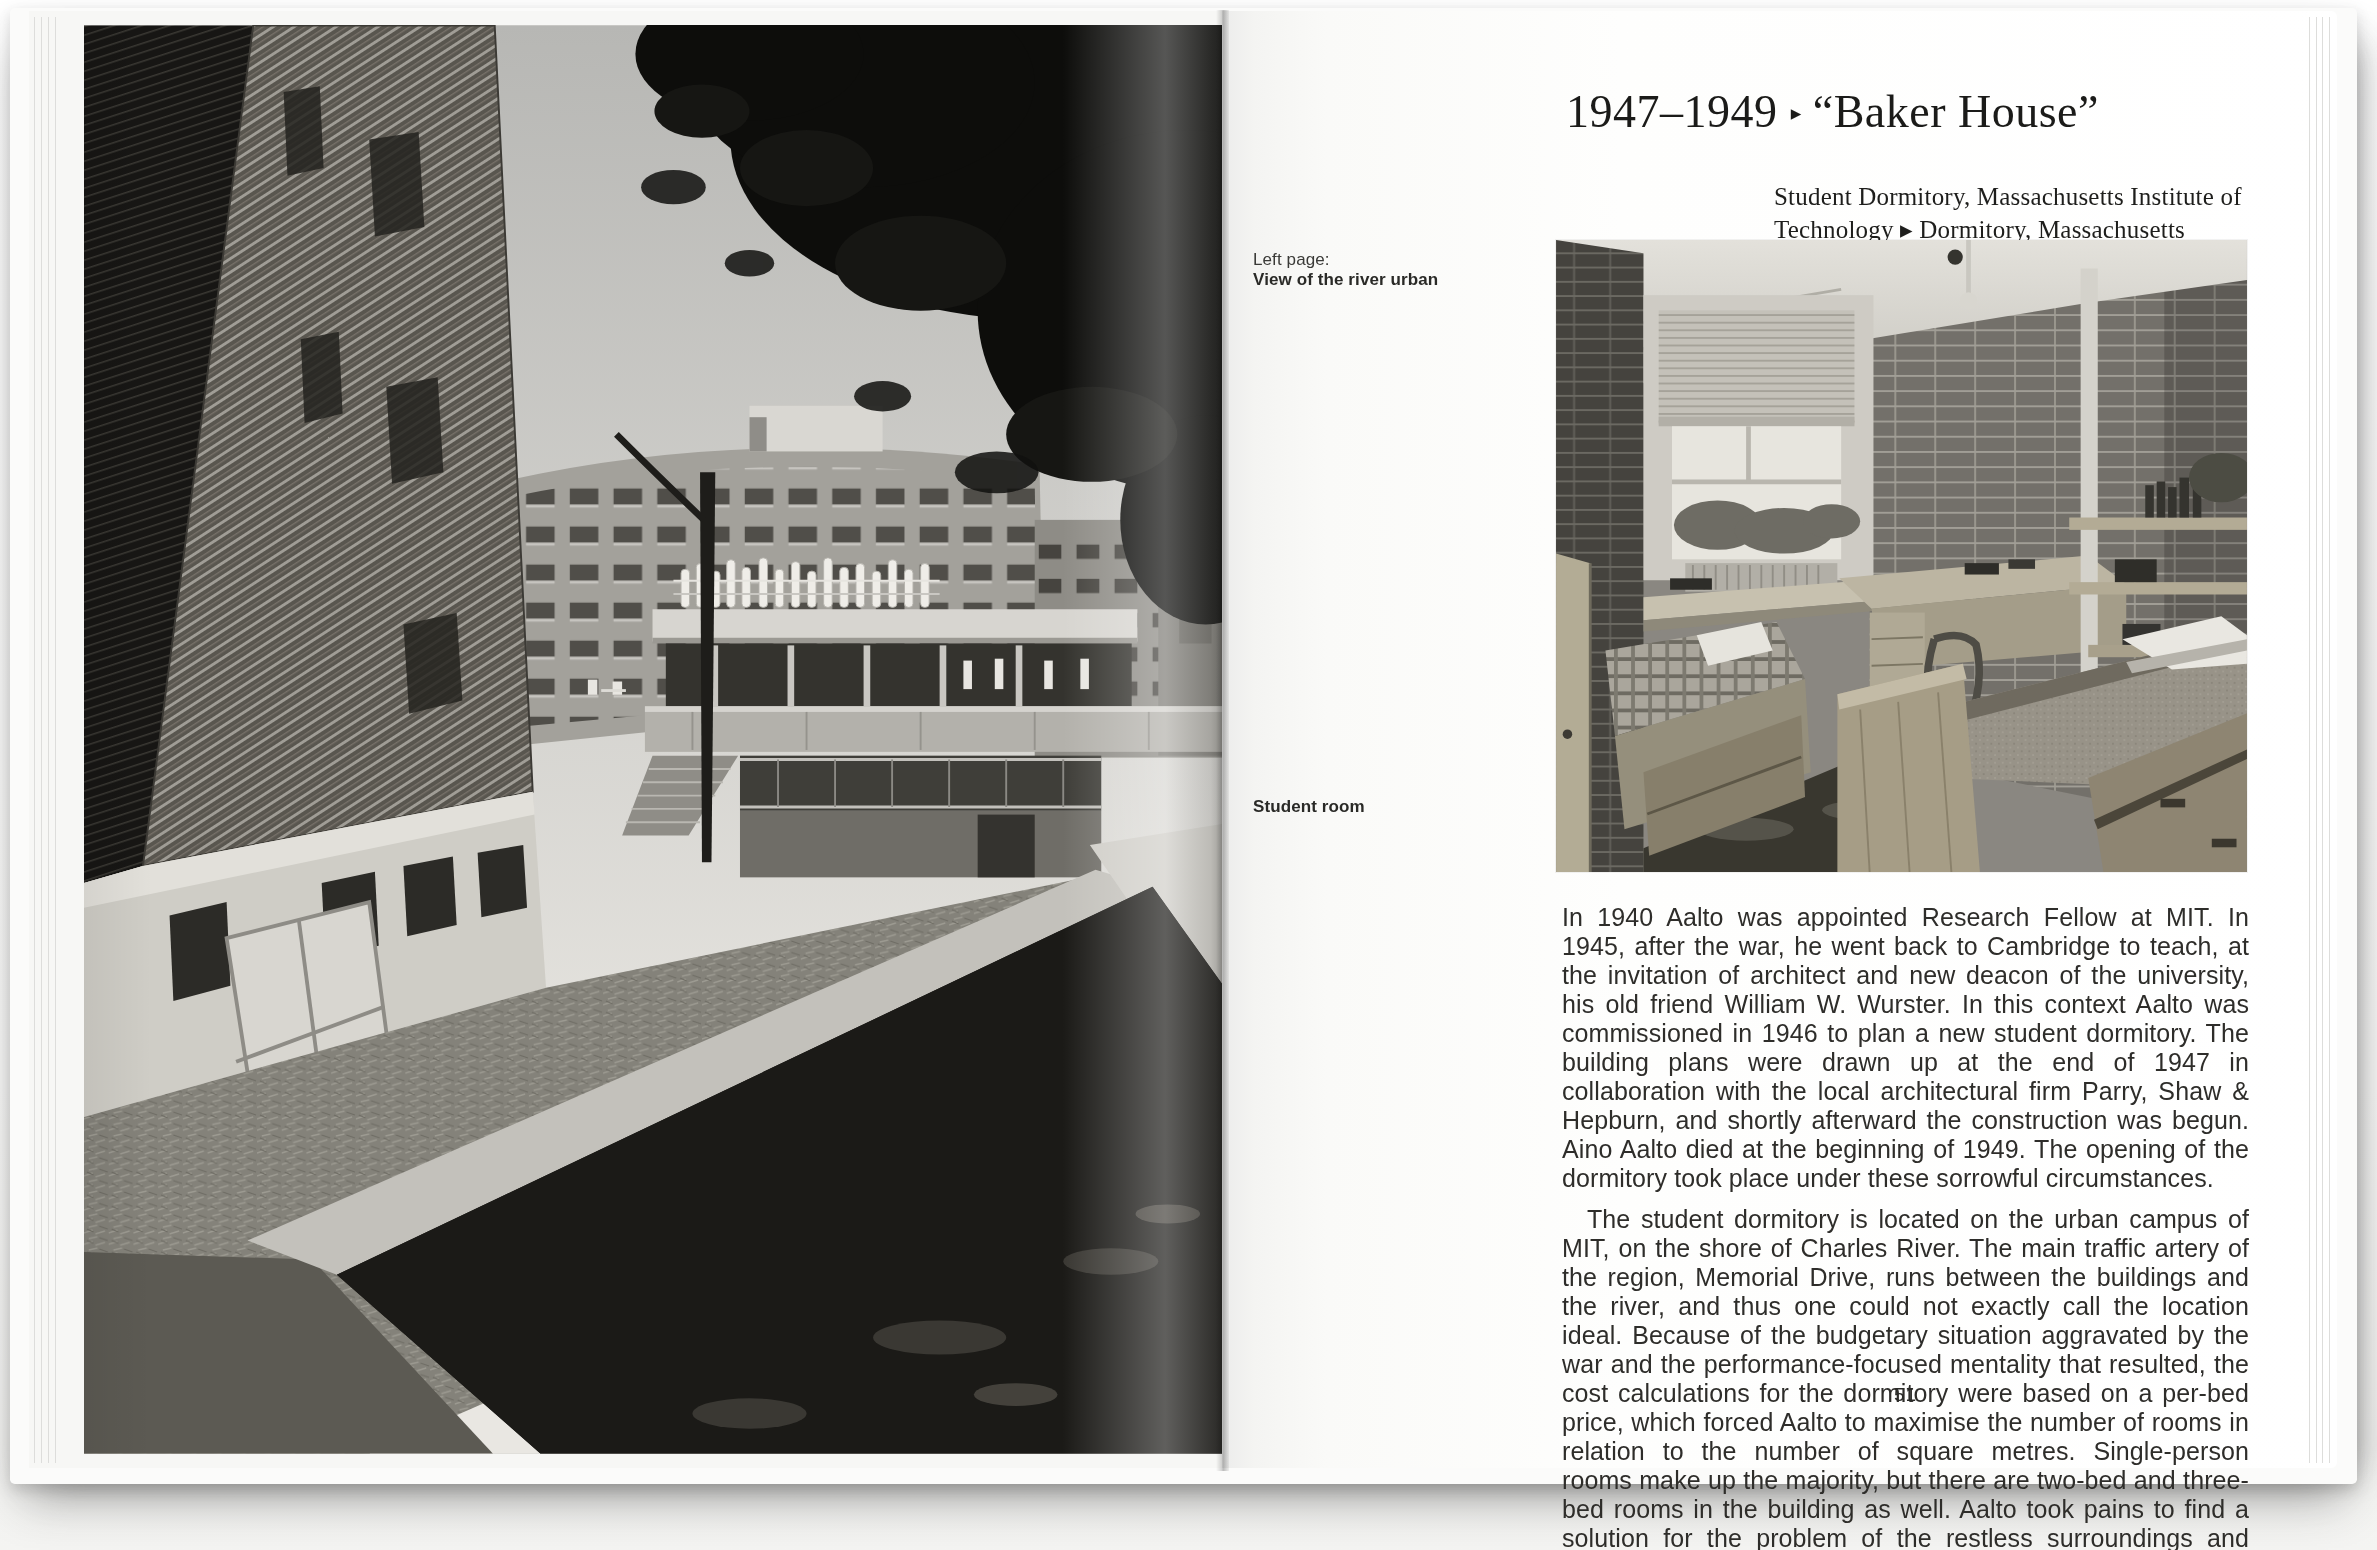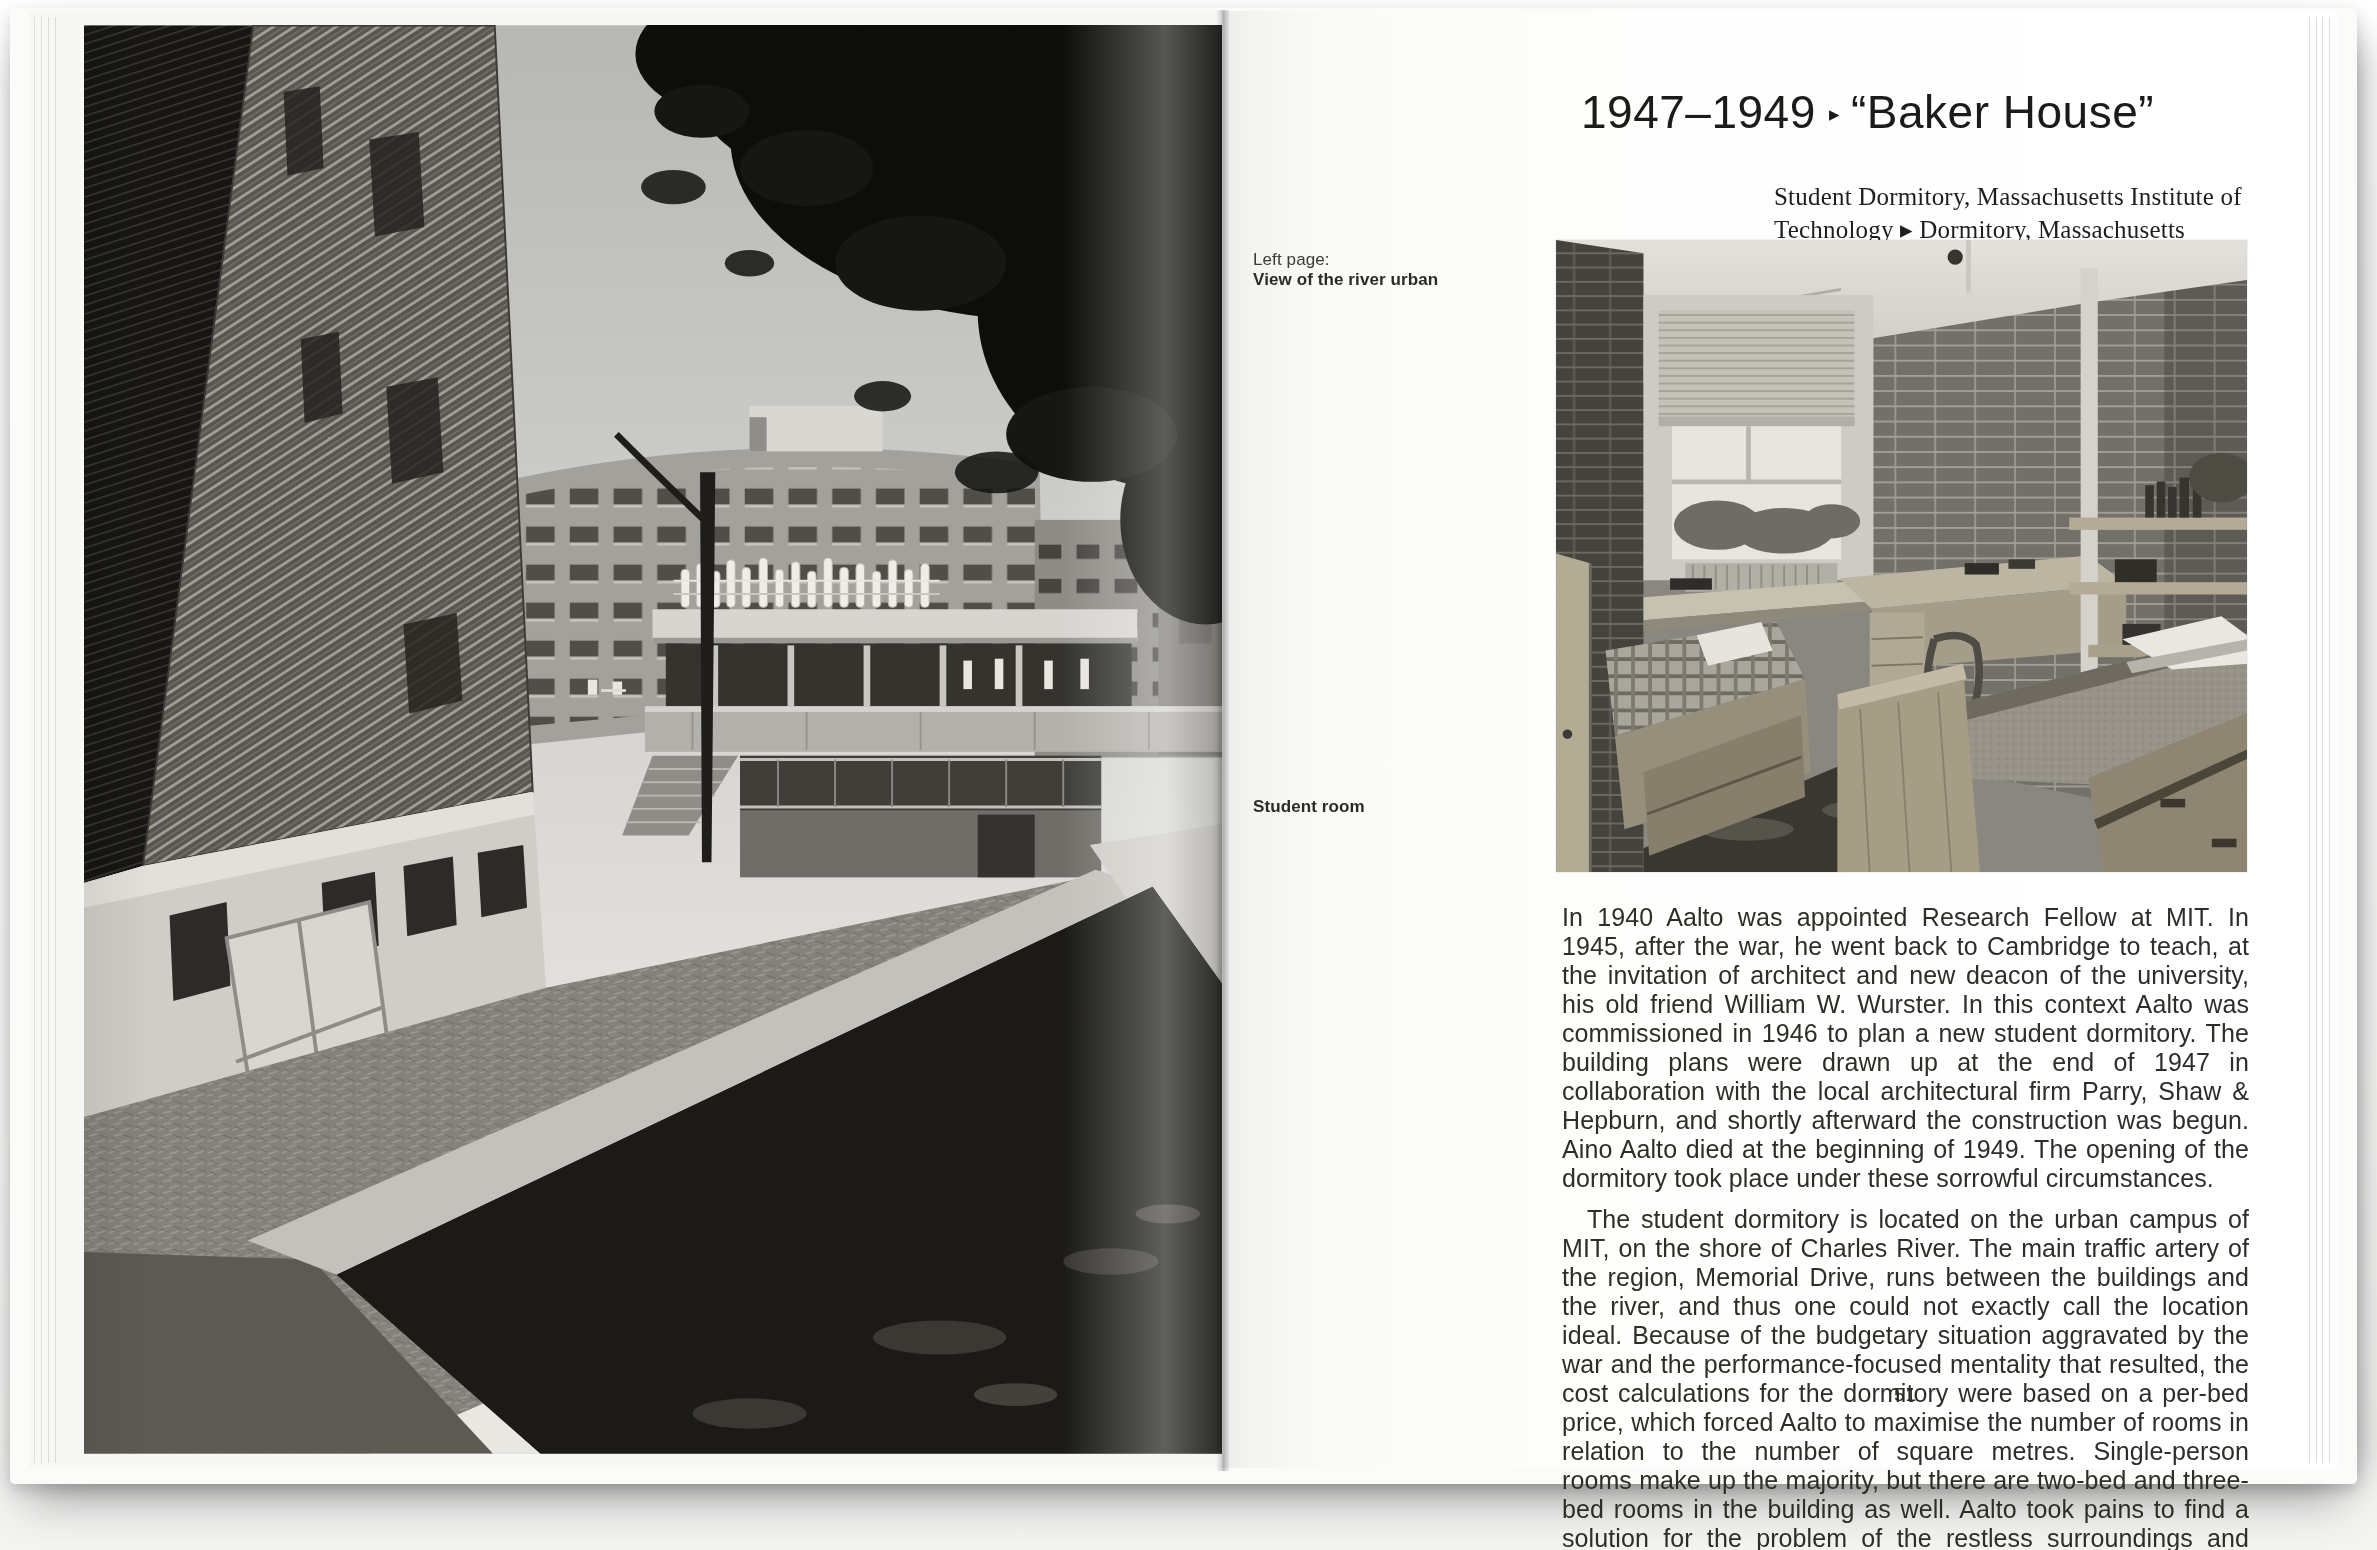--- a/index.html
+++ b/index.html
@@ -15,21 +15,21 @@
   .edge-line{position:absolute;top:5.7px;bottom:5.7px;width:1px;background:#dddddb;}
   .gutter{position:absolute;left:1216px;top:9.5px;width:13.3px;height:1461px;
       background:linear-gradient(to right,rgba(0,0,0,0) 0%,rgba(0,0,0,.16) 45%,rgba(0,0,0,.26) 55%,rgba(0,0,0,.05) 100%);z-index:5;}
   
   .photo-left{position:absolute;left:55px;top:13.3px;width:1138px;height:1429px;overflow:hidden;background:#d8d7d3;}
   .photo-left svg{display:block;}
   .photo-left .sheen{position:absolute;inset:0;
       background:linear-gradient(to right,rgba(0,0,0,.06) 0%,rgba(0,0,0,0) 6%,rgba(0,0,0,0) 86%,rgba(255,255,255,.30) 95%,rgba(130,130,128,.25) 99%,rgba(70,70,68,.35) 100%);}
   
   .title-row{position:absolute;left:344px;top:74px;white-space:nowrap;color:#1b1b19;
-      font-family:Liberation Sans, sans-serif;font-feature-settings:"onum" 1;margin-left:15px;}
+      font-family:Liberation Serif, serif;font-feature-settings:"onum" 1;}
   .title-years,.title-name{font-size:46px;letter-spacing:0.5px;}
   .title-sep{font-size:21px;vertical-align:7.6px;margin:0 11.4px 0 13.3px;color:#1b1b19;}
   .subtitle{position:absolute;left:552px;top:129px;color:#1e1e1c;font-family:"Liberation Serif",serif;
       font-size:25px;line-height:33px;letter-spacing:0.2px;margin-top:40px;}
   .margin-caption{position:absolute;left:31px;color:#2a2a27;font-size:17px;line-height:20px;letter-spacing:0.1px;}
   .cap-light{font-weight:400;color:#3a3a37;}
   .cap-bold{font-weight:700;}
   .photo-right{position:absolute;left:334px;top:229px;width:691px;height:632px;overflow:hidden;background:#8a8883;
       box-shadow:0 0 0 1px rgba(0,0,0,.05);}
   .bodytext{position:absolute;left:340px;top:892px;width:687px;color:#2e2d2a;

